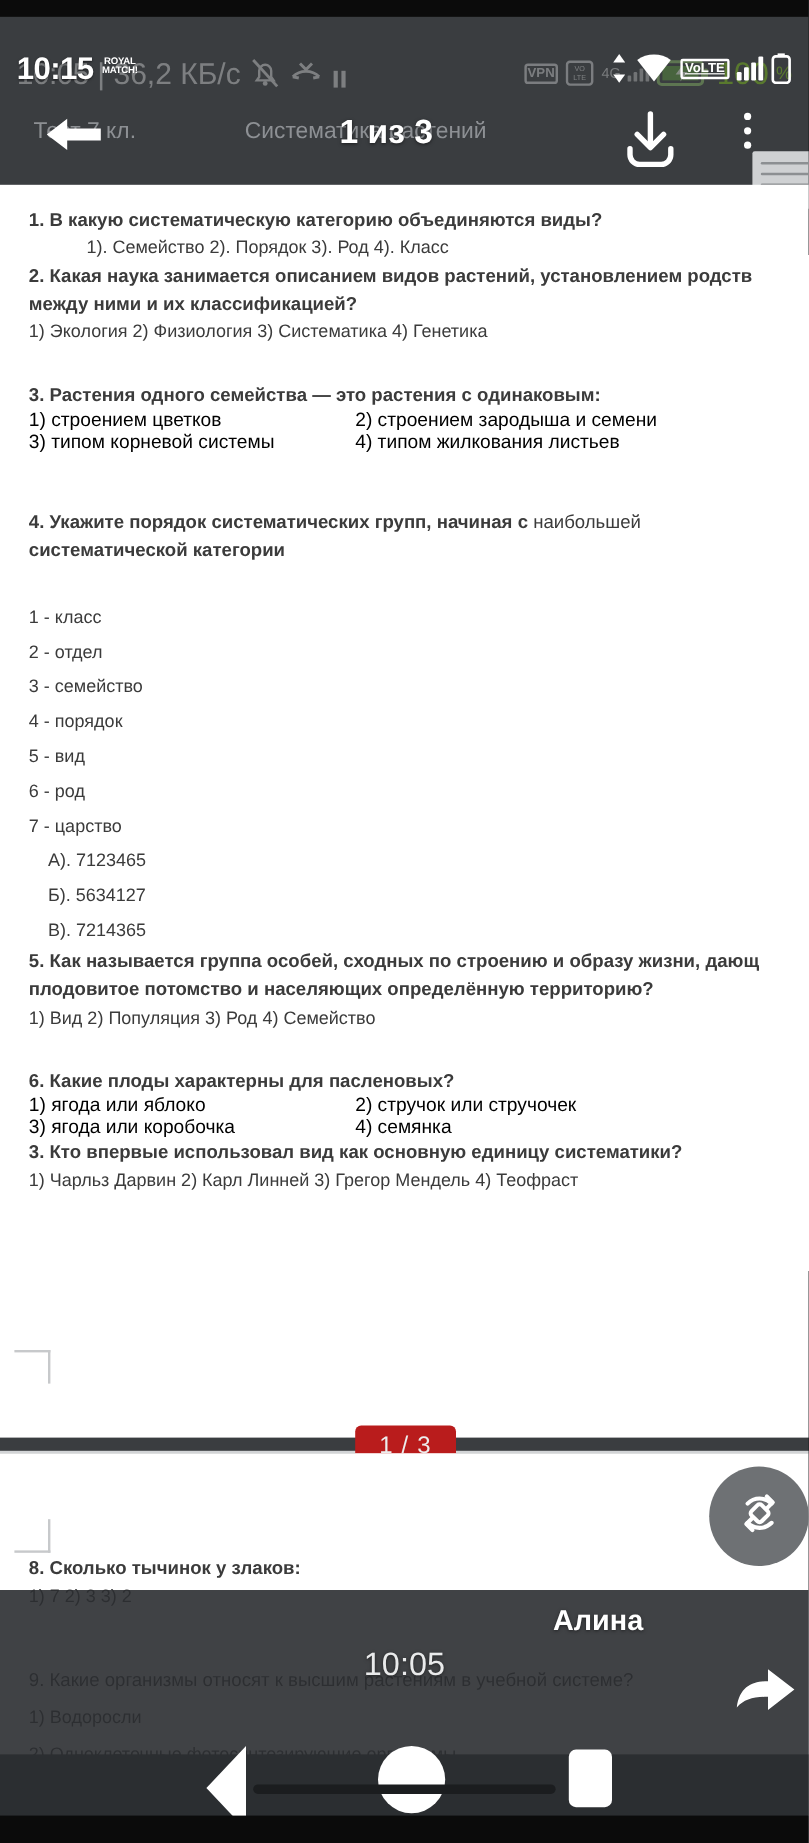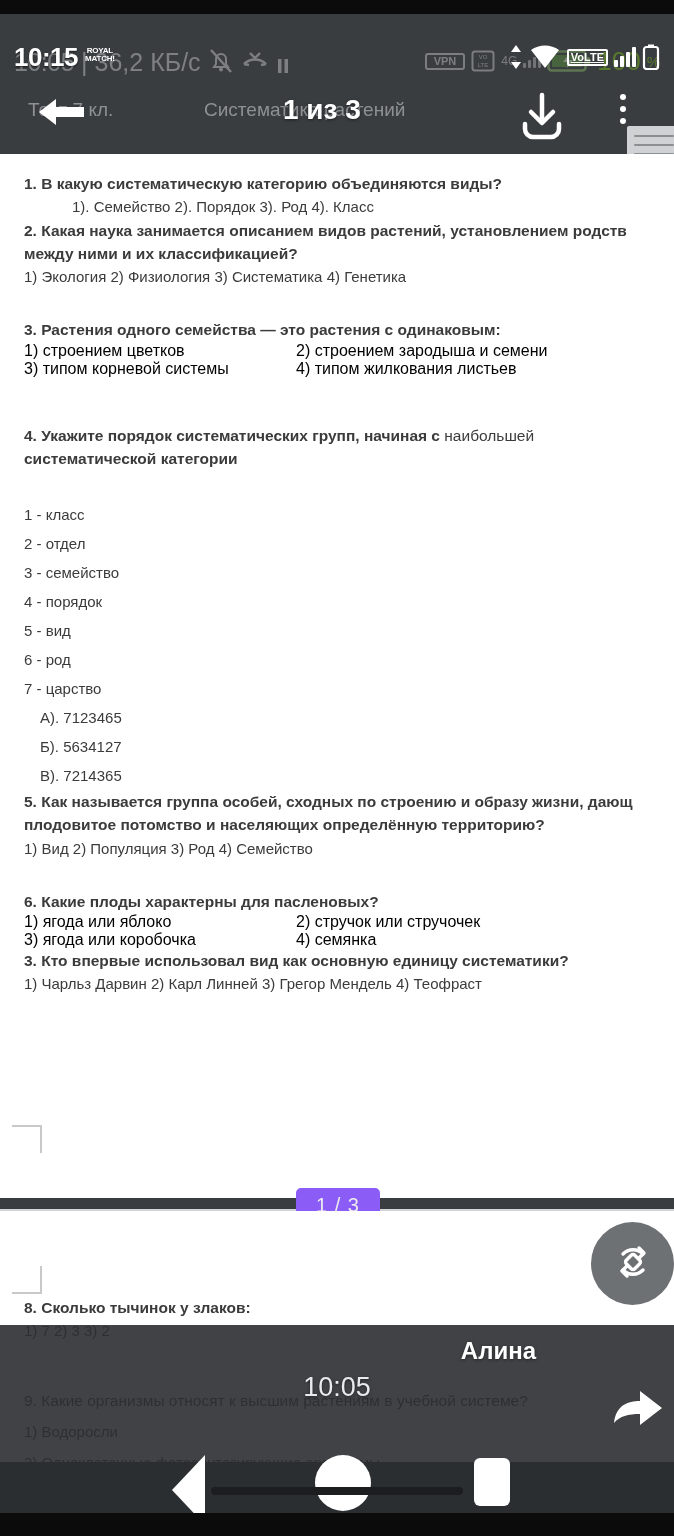--- a/index.html
+++ b/index.html
@@ -40,21 +40,21 @@
 
   .ic { display:inline-block; }
   .ic svg { display:block; }
 
   .volte-box {
     border:2px solid #fff; color:#fff; font-size:11px; font-weight:bold;
     padding:0 2px; line-height:13px; border-radius:2px;text-decoration:underline;
   }
   .vpn-box {
     border:2px solid #d6d7d8; color:#d6d7d8; font-size:11px; font-weight:bold;
-    padding:0 7px; line-height:13px; border-radius:3px;
+    padding:0 1px; line-height:13px; border-radius:3px;
   }
   .pct-back { color:#84cc16; font-size:26px; line-height:1; }
   .pct-small { font-size:15px; }
   .g4 { color:#cfd0d1; font-size:12px; line-height:1; }
 
   
   .bars { display:flex; align-items:flex-end; gap:2px; height:20px; }
   .bars i { display:block; width:4px; background:#fff; border-radius:1px; }
   .bars i:nth-child(1){height:7px;} .bars i:nth-child(2){height:11px;}
   .bars i:nth-child(3){height:15px;} .bars i:nth-child(4){height:20px;}
@@ -128,21 +128,21 @@
   .ansline { color:#3b3b3b; font-size:15px; line-height:29px; padding-left:40px; }
 
   
   .corner { position:absolute; width:30px; height:28px; }
   .corner.tr-1 { left:12px; top:1125px; border-right:2px solid #c7c9cb; border-top:2px solid #c7c9cb; }
 
   
   .page-sep { position:absolute; left:0; top:1209px; width:674px; height:2px; background:#d2d4d6; }
   .page-badge {
     position:absolute; left:296px; top:1188px;
-    background:#8b5cf6; color:#eceded; font-size:20px;
+    background:#b91c1c; color:#eceded; font-size:20px;
     padding:6px 20px; border-radius:5px; letter-spacing:1px;
   }
 
   
   .page2 {
     position:absolute; left:0; top:1211px; width:674px; height:325px;
     background:#fff; overflow:hidden;
   }
   .page2 .corner2 {
     position:absolute; left:12px; top:55px; width:30px; height:28px;

